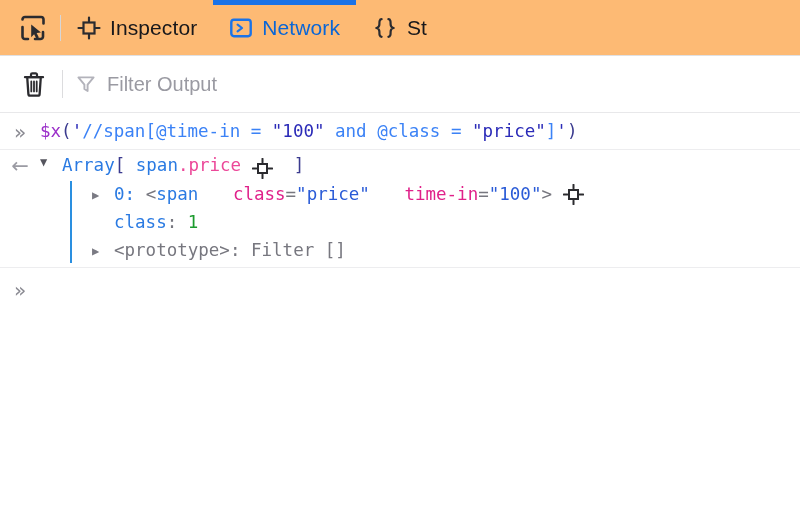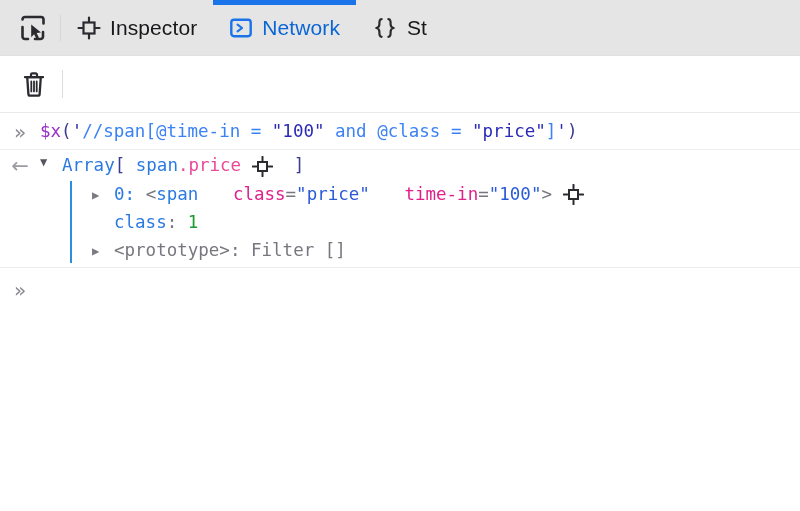--- a/index.html
+++ b/index.html
@@ -11,21 +11,21 @@
     overflow: hidden;
   }
   #root { position: relative; width: 800px; height: 511px; background: #fff; }
 
   
   .tabbar {
     position: relative;
     height: 56px;
     display: flex;
     align-items: center;
-    background: #e5e5e5;
+    background: #fdba74;
     border-bottom: 1px solid #e0e0e2;
     padding-left: 6px;
     overflow: hidden;
     white-space: nowrap;
   }
   .picker-btn {
     width: 54px; height: 48px;
     display: flex; align-items: center; justify-content: center;
     flex: 0 0 auto;
   }
@@ -123,21 +123,21 @@
   .twisty {
     width: 22px; flex: 0 0 auto;
     color: #6f6f78;
     font-size: 12px;
     line-height: 1.6;
     text-align: left;
   }
   .twisty.open { color: #55555e; }
 
   .resultbody { flex: 1 1 auto; }
-  .headline { line-height: 1.45; display: flex; align-items: center; gap: 0; white-space: pre; }
+  .headline { line-height: 1.45; display: flex; align-items: flex-end; gap: 0; white-space: pre; }
 
   .r-array { color: #2a7ae2; }
   .r-brk   { color: #3b3b8f; }
   .r-node  { color: #2a7ae2; }
   .r-cls   { color: #ec4899; }
   .r-gray  { color: #77777f; }
   .r-attr  { color: #e0218a; margin-left: 24px; }
   .r-val   { color: #2a5bd7; }
   .r-num   { color: #1c9b2e; }
   .r-key   { color: #2a7ae2; }
@@ -237,20 +237,28 @@
           <path d="M4 7.2h18" stroke="#2b2b2f" stroke-width="2.3" stroke-linecap="round"></path>
           <path d="M10 7.2V4.6a1.3 1.3 0 0 1 1.3-1.3h3.4A1.3 1.3 0 0 1 16 4.6v2.6" fill="none" stroke="#2b2b2f" stroke-width="2.2"></path>
           <path d="M6.2 7.2 L7.4 24.2a1.6 1.6 0 0 0 1.6 1.5h8a1.6 1.6 0 0 0 1.6-1.5L19.8 7.2Z" fill="none" stroke="#2b2b2f" stroke-width="2.3" stroke-linejoin="round"></path>
           <path d="M10.3 11.4v10M13 11.4v10M15.7 11.4v10" stroke="#2b2b2f" stroke-width="1.8" stroke-linecap="round"></path>
         </svg>
       </span>
     </div>
 
     <div class="vsep2"></div>
 
+    <div class="filterwrap">
+      <span>
+        <svg class="icon-svg" width="22" height="22" viewBox="0 0 22 22">
+          <path d="M3.4 4.4h15.2l-6 7.2v6.4l-3.2-2v-4.4Z" fill="none" stroke="#b3b3bb" stroke-width="1.9" stroke-linejoin="round"></path>
+        </svg>
+      </span>
+      <span class="filter-ph">Filter Output</span>
+    </div>
   </div>
 
   <div class="console">
 
     <div class="row inputrow">
       <span class="chev">»</span>
       <span class="code"><span class="s-fn">$x</span><span class="s-punc">(</span><span class="s-str">'</span><span class="s-plain">//span[@time-in = </span><span class="s-str">"100"</span><span class="s-plain"> and @class = </span><span class="s-str">"price"</span><span class="s-plain">]</span><span class="s-str">'</span><span class="s-punc">)</span></span>
     </div>
 
     <div class="row resultrow">

